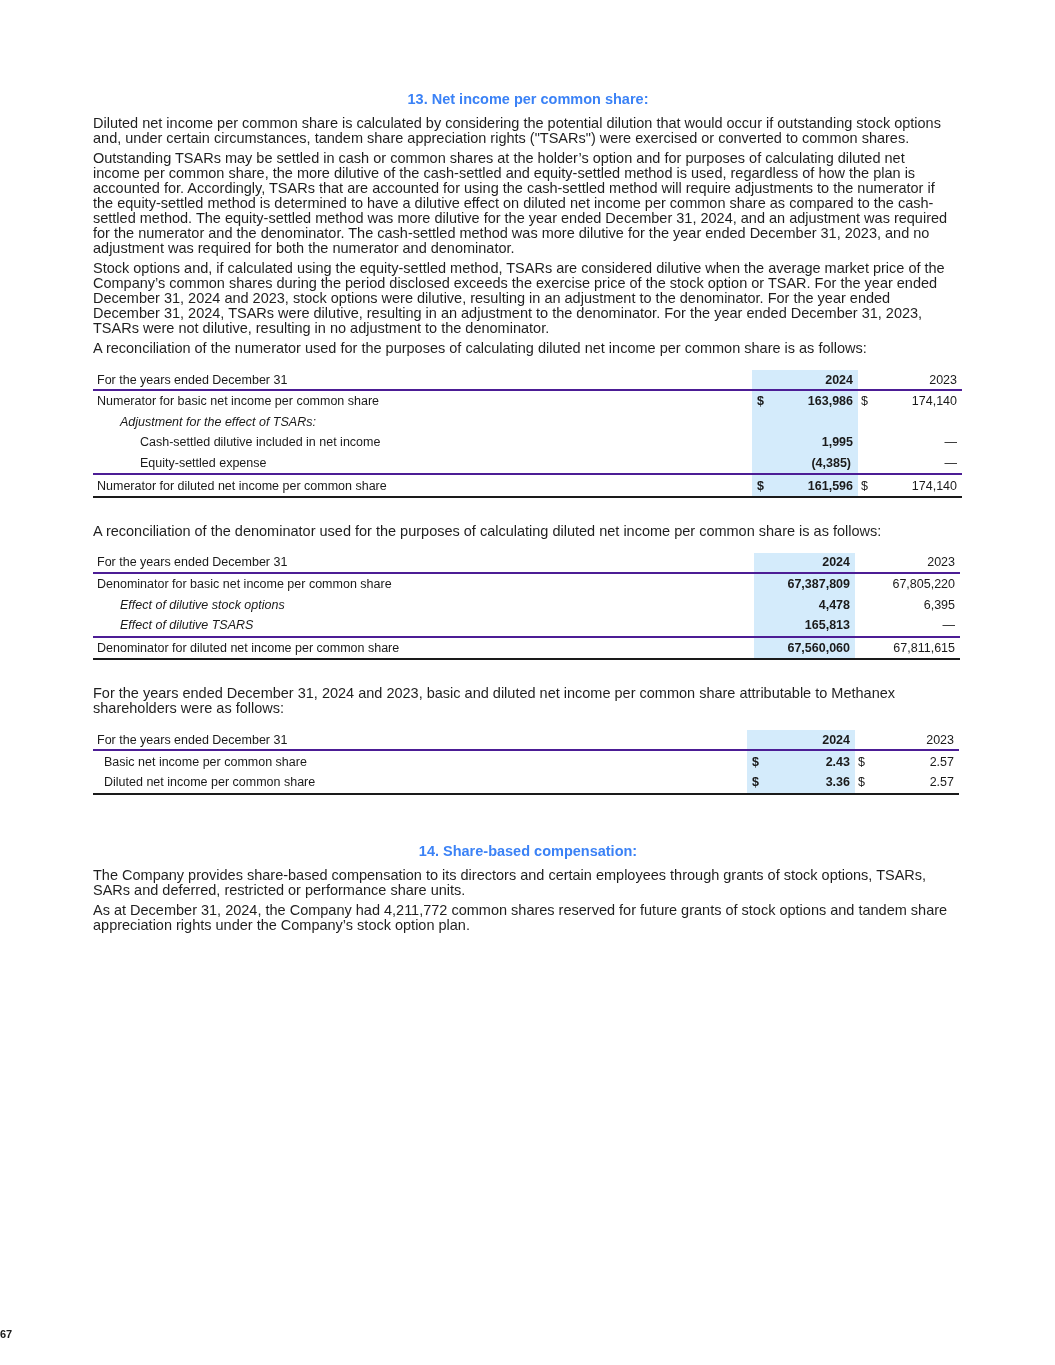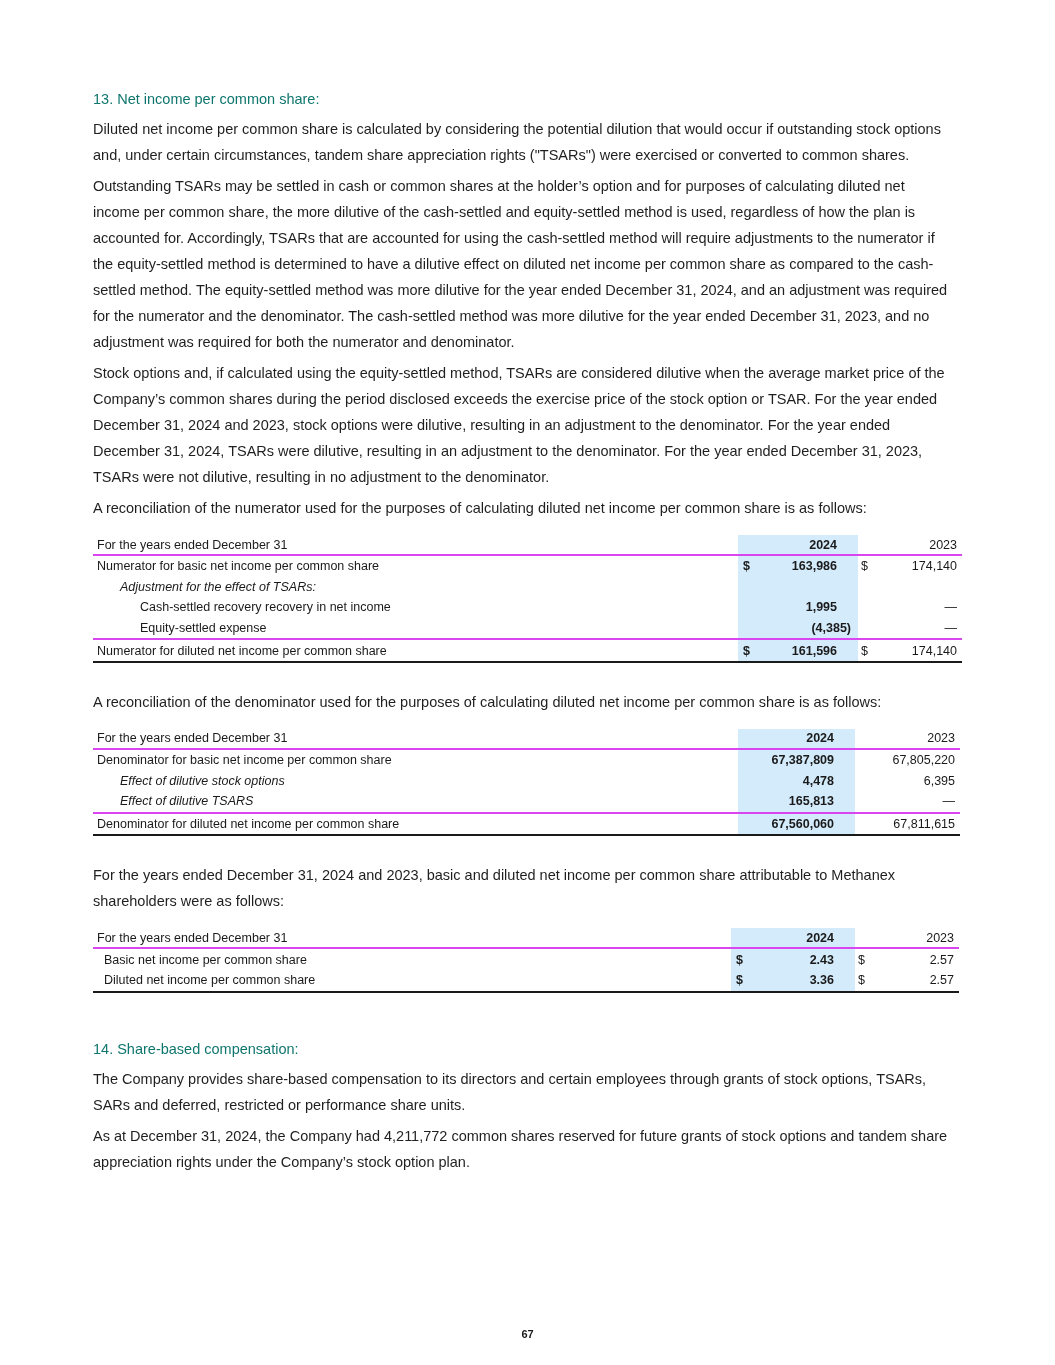--- a/index.html
+++ b/index.html
@@ -2,49 +2,49 @@
 <html><head>
   <meta charset="utf-8">
   <style>
     html, body { margin: 0; padding: 0; background: #ffffff; }
     body {
       width: 1055px; height: 1365px; position: relative; overflow: hidden;
       font-family: "Liberation Sans", sans-serif; color: #1a1a1a;
     }
     .page { position: absolute; left: 93px; top: 89px; width: 870px; }
     h2 {
-      font-size: 14.5px; font-weight: normal; color: #0f766e;
-      margin: 0 0 7px 0; line-height: 20px;
+      font-size: 14.5px; font-weight: bold; color: #3b82f6;
+      margin: 0 0 7px 0; line-height: 20px; text-align: center;
     }
     p {
-      font-size: 14.5px; line-height: 26px; margin: 0 12px 5px 0;
+      font-size: 14.5px; line-height: 15px; margin: 0 12px 5px 0;
       color: #1f1f1f;
     }
     table {
       border-collapse: collapse; width: 869px; font-size: 12.5px;
       color: #1a1a1a;
     }
     td { padding: 0; height: 20.6px; vertical-align: middle; white-space: nowrap; }
     .lbl { padding-left: 4px; margin-top: 32px; }
     .ind1 { padding-left: 27px; font-style: italic; }
     .ind2 { padding-left: 47px; }
     .hdr td { height: 19px; }
     .hdr .lbl { padding-left: 4px; }
     .hl { background: #d4ebfb; }
     .dol { width: 18px; text-align: left; padding-left: 5px; font-weight: bold; }
-    .v24 { width: 76px; text-align: right; font-weight: bold; padding-right: 21px; }
+    .v24 { width: 76px; text-align: right; font-weight: bold; padding-right: 5px; }
     .dol23 { width: 18px; text-align: left; padding-left: 3px; }
     .v23 { width: 78px; text-align: right; padding-right: 5px; margin-top: 41px; }
-    .topline td { border-top: 2px solid #d946ef; }
+    .topline td { border-top: 2px solid #4c1d95; }
     .botline td { border-bottom: 2px solid #1a1a1a; }
     .tbl-wrap { margin: 14px 0 0 0; }
     .gap-after-table { height: 26px; }
     .pageno {
       position: absolute; top: 1328px; left: 0; width: 1055px;
-      text-align: center; font-size: 11px; font-weight: bold; color: #1a1a1a;
+      text-align: left; font-size: 11px; font-weight: bold; color: #1a1a1a;
     }
     .den .v24 { width: 96px; }
     .den .v23 { width: 100px; }
     .eps .v24 { width: 80px; }
   </style>
 </head>
 <body>
 
 <div class="page">
 
@@ -72,21 +72,21 @@
         <td class="v23">174,140</td>
       </tr>
       <tr>
         <td class="ind1">Adjustment for the effect of TSARs:</td>
         <td class="dol hl"></td>
         <td class="v24 hl"></td>
         <td class="dol23"></td>
         <td class="v23"></td>
       </tr>
       <tr>
-        <td class="ind2">Cash-settled recovery recovery in net income</td>
+        <td class="ind2">Cash-settled dilutive included in net income</td>
         <td class="dol hl"></td>
         <td class="v24 hl">1,995</td>
         <td class="dol23"></td>
         <td class="v23">—</td>
       </tr>
       <tr>
         <td class="ind2">Equity-settled expense</td>
         <td class="dol hl"></td>
         <td class="v24 hl" style="padding-right:7px">(4,385)</td>
         <td class="dol23"></td>

